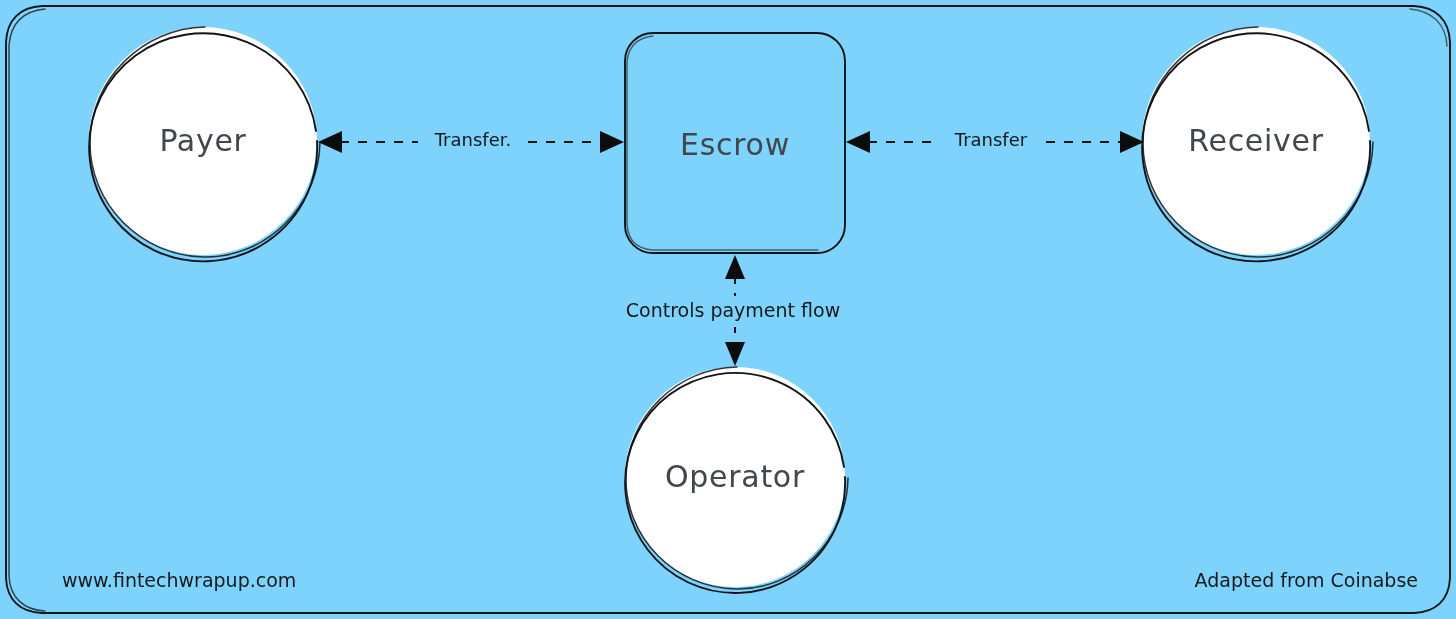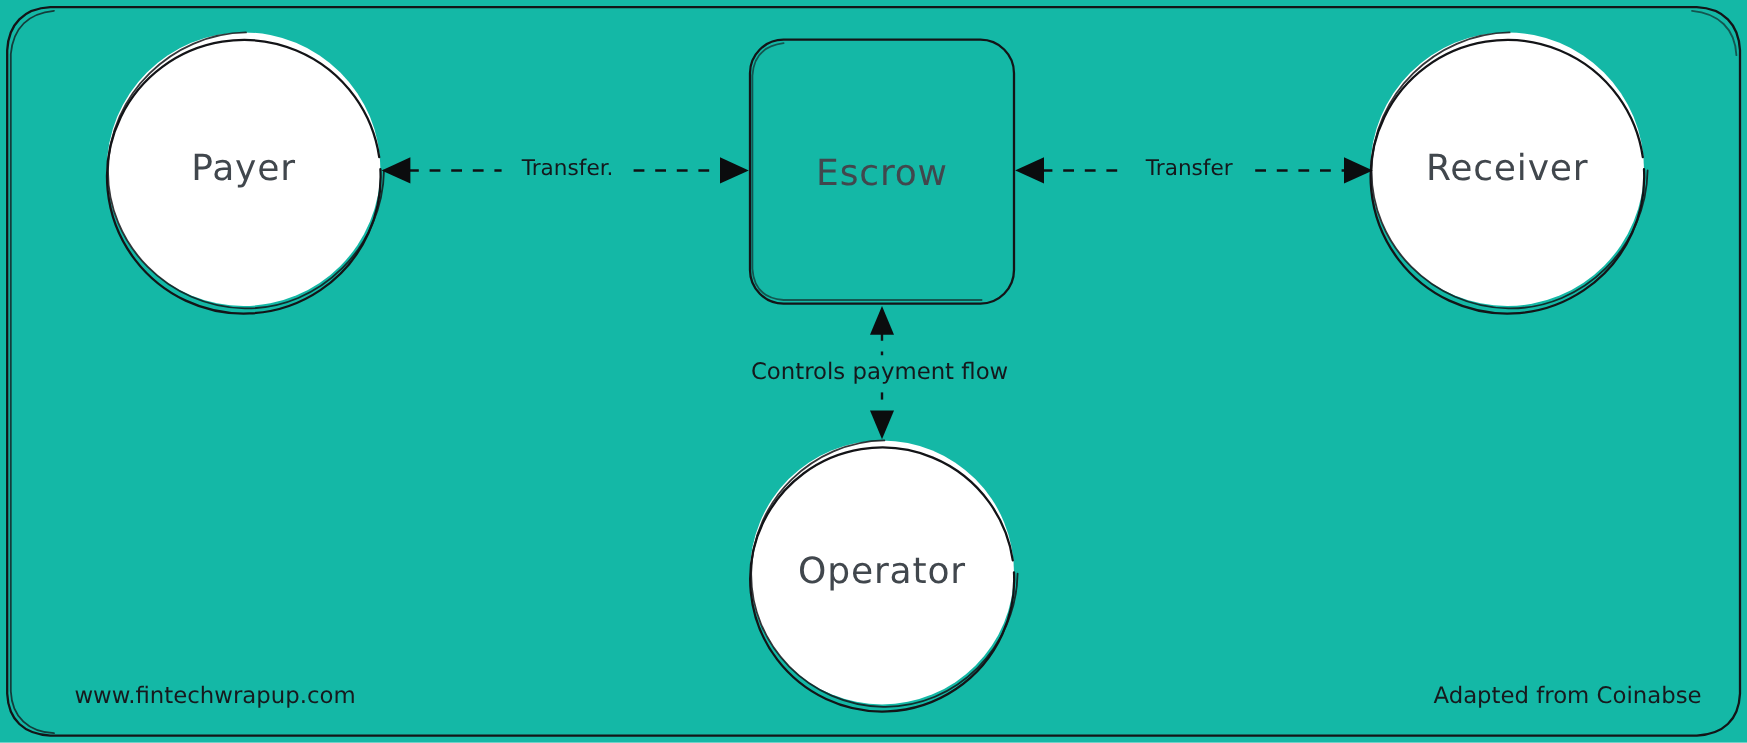--- a/index.html
+++ b/index.html
@@ -9,21 +9,21 @@
     background: #ffffff;
   }
   body {
     font-family: "DejaVu Sans", sans-serif;
   }
   #canvas {
     position: relative;
     width: 1456px;
     height: 619px;
     overflow: hidden;
-    background: #14b8a6;
+    background: #7dd3fc;
   }
   #diagram-svg {
     position: absolute;
     left: 0;
     top: 0;
     width: 1456px;
     height: 619px;
     display: block;
   }
   .node-label {

